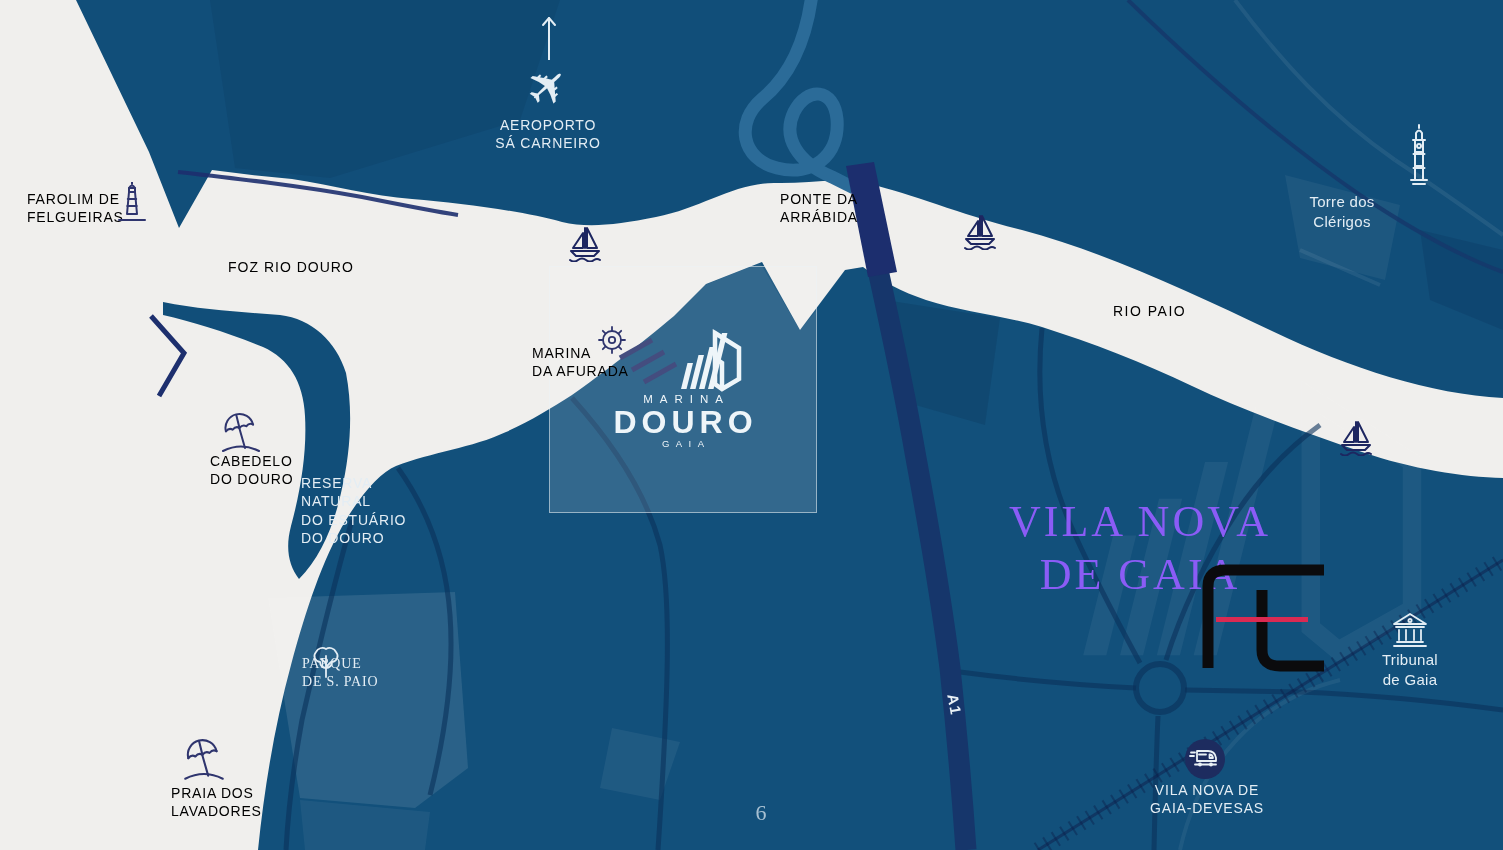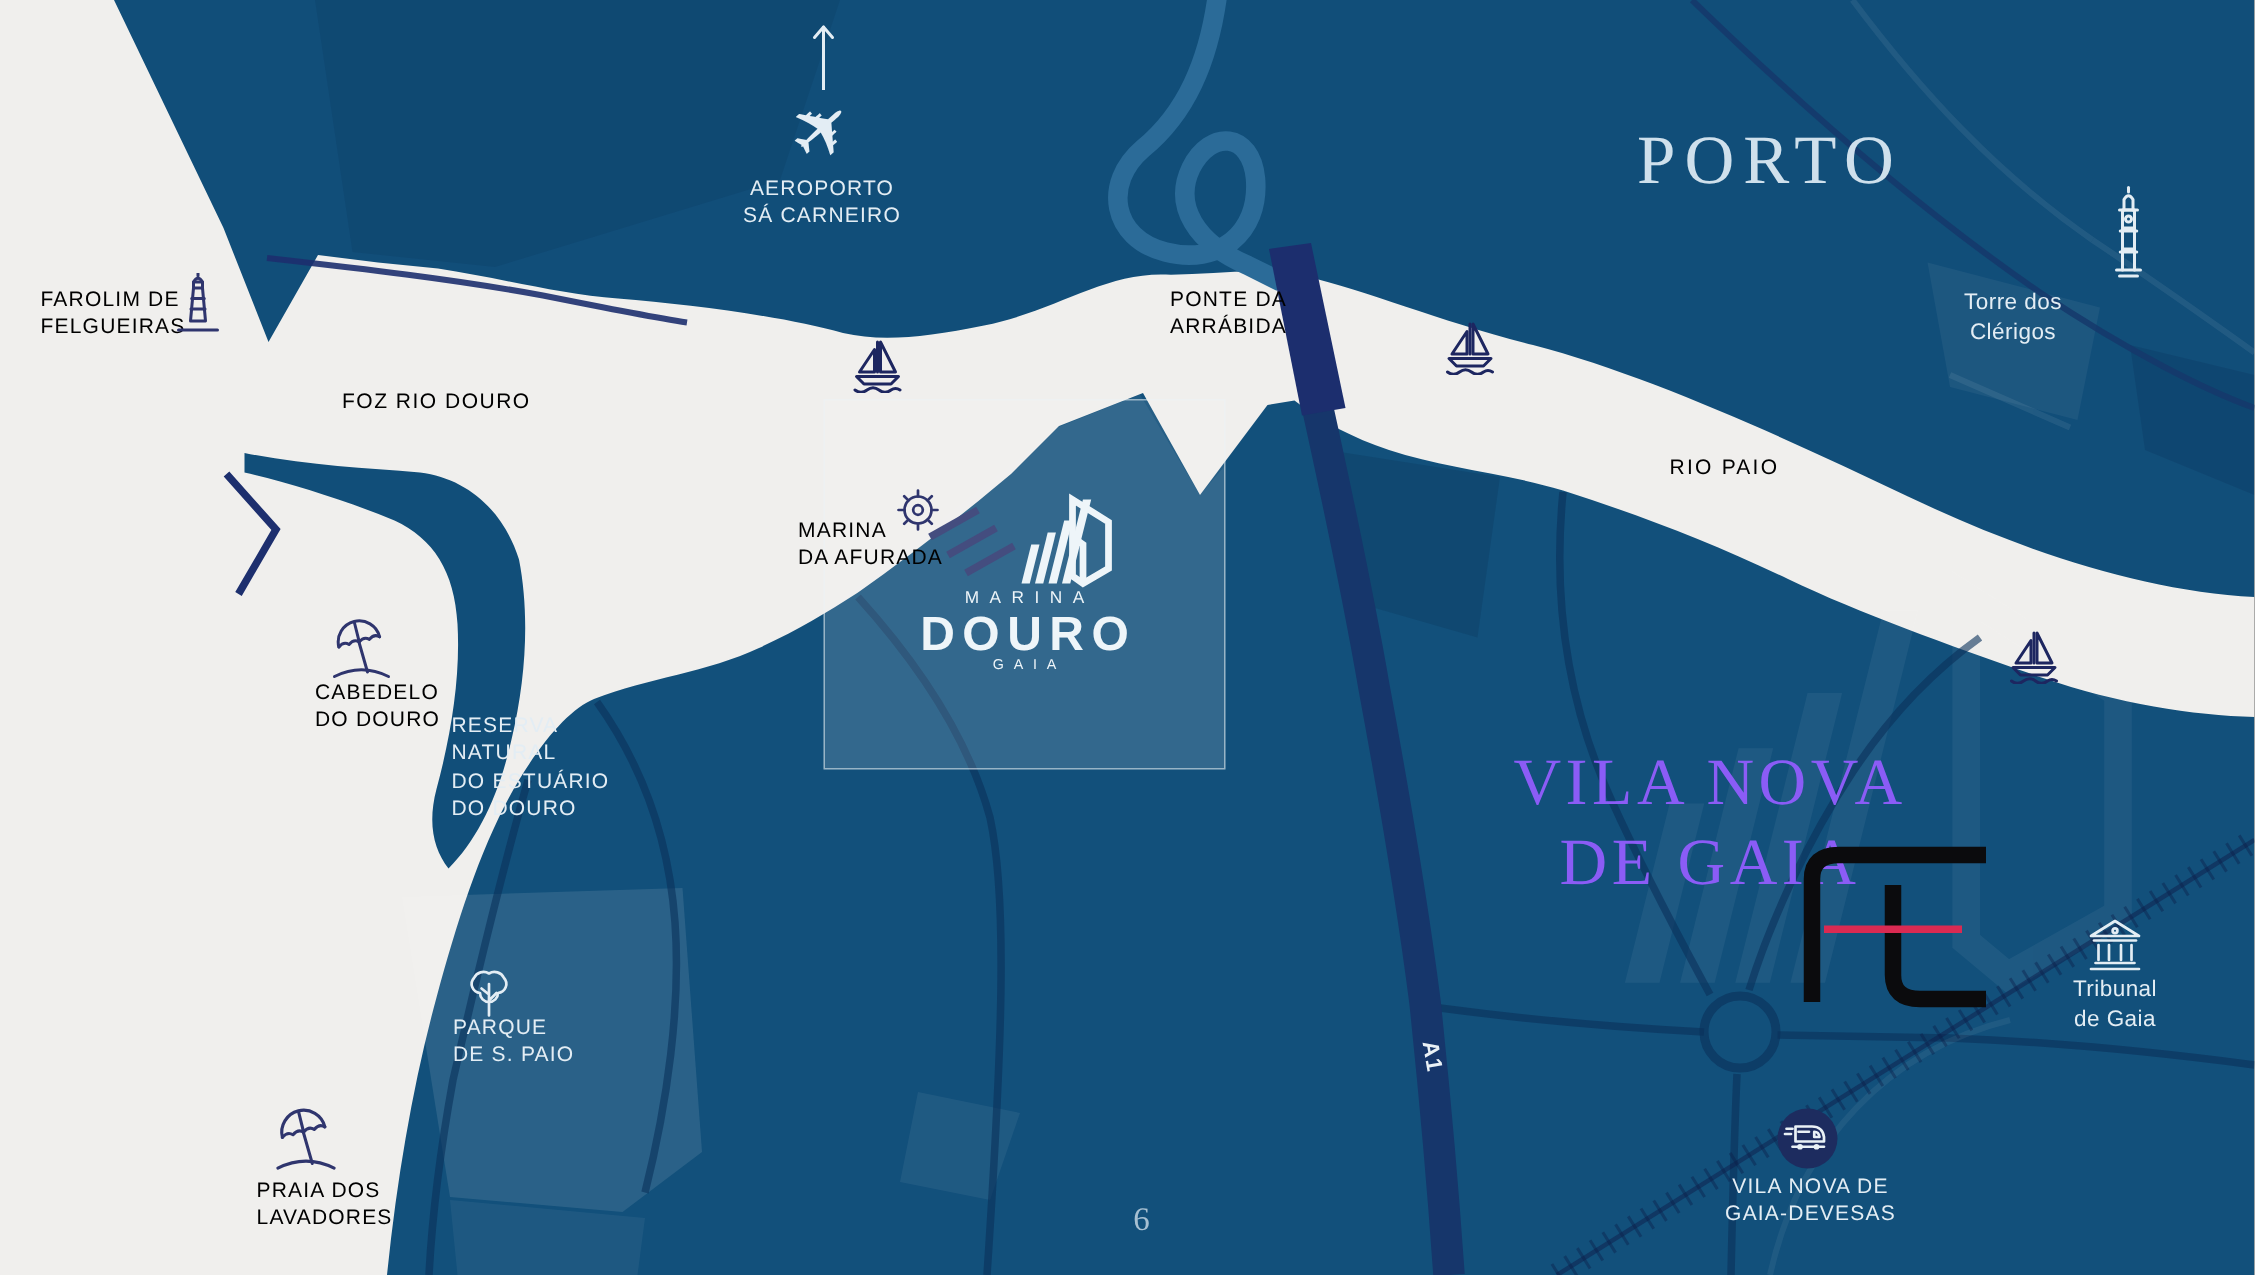--- a/index.html
+++ b/index.html
@@ -144,21 +144,20 @@
         </g>
         <path d="M50,-56 L74,-41 L74,-10 L57,0 L50,-5 Z" fill="none" stroke="#eef5f9" stroke-width="4.5"></path>
         <path d="M57,0 L57,-26 L50,-31" fill="none" stroke="#eef5f9" stroke-width="4.5"></path>
       </g>
     </svg>
     <div class="logo-line logo-marina">MARINA</div>
     <div class="logo-line logo-douro">DOURO</div>
     <div class="logo-line logo-gaia">GAIA</div>
   </div>
 
-  <div class="serif-title" style="left:1060px;top:80px;width:240px;font-size:46px;letter-spacing:6px;">PORTO</div>
   <div class="serif-title" style="left:990px;top:496px;width:300px;font-size:44px;letter-spacing:3px;line-height:1.2;color:#8b5cf6;">VILA NOVA
 DE GAIA</div>
 
   <div class="lbl navy" style="left:27px;top:190px;">FAROLIM DE
 FELGUEIRAS</div>
   <svg class="icon" style="left:114px;top:182px;" width="38" height="42" viewBox="0 0 38 42" fill="none" stroke="#2f356e" stroke-width="2" stroke-linecap="round" stroke-linejoin="round">
     <path d="M15,10 L21,10 L23,32 L13,32 Z"></path>
     <path d="M13.8,17 L22.2,17 M13.3,24 L22.7,24"></path>
     <path d="M15,10 L15,6 L21,6 L21,10"></path>
     <path d="M15,6 Q18,1 21,6"></path>
@@ -238,21 +237,21 @@
 
   <div class="lbl light" style="left:301px;top:474px;">RESERVA
 NATURAL
 DO ESTUÁRIO
 DO DOURO</div>
 
   <svg class="icon" style="left:310px;top:646px;" width="32" height="34" viewBox="0 0 32 34" fill="none" stroke="#e3edf4" stroke-width="1.8" stroke-linecap="round" stroke-linejoin="round">
     <path d="M10,16 A6,6 0 0 1 6,6 A7,7 0 0 1 16,3 A7,7 0 0 1 26,6 A6,6 0 0 1 22,16 A5,5 0 0 1 10,16"></path>
     <path d="M16,10 L16,31 M16,17 L11,13 M16,21 L21,16"></path>
   </svg>
-  <div class="lbl light" style="left:302px;top:675px;">PARQUE
+  <div class="lbl light" style="left:302px;top:655px;font-family:Liberation Serif, serif;">PARQUE
 DE S. PAIO</div>
 
   <svg class="icon" style="left:179px;top:738px;" width="50" height="44" viewBox="0 0 48 42" fill="none" stroke="#2f356e" stroke-width="2" stroke-linecap="round" stroke-linejoin="round">
     <g transform="rotate(-14 22 14)">
       <path d="M8,16 A14,14 0 0 1 36,16"></path>
       <path d="M8,16 q4,-3 7,0 q4,-3 7,0 q4,-3 7,0 q4,-3 7,0"></path>
       <path d="M22,3 L22,16"></path>
     </g>
     <path d="M22,15 L28,36"></path>
     <path d="M6,39 Q24,30 42,39"></path>

